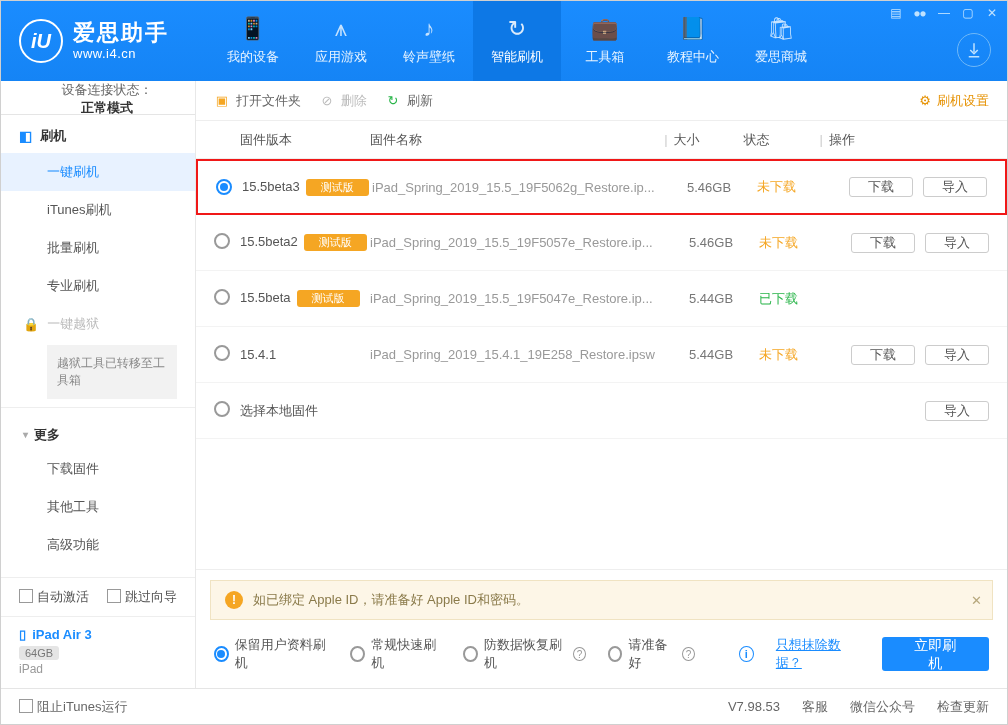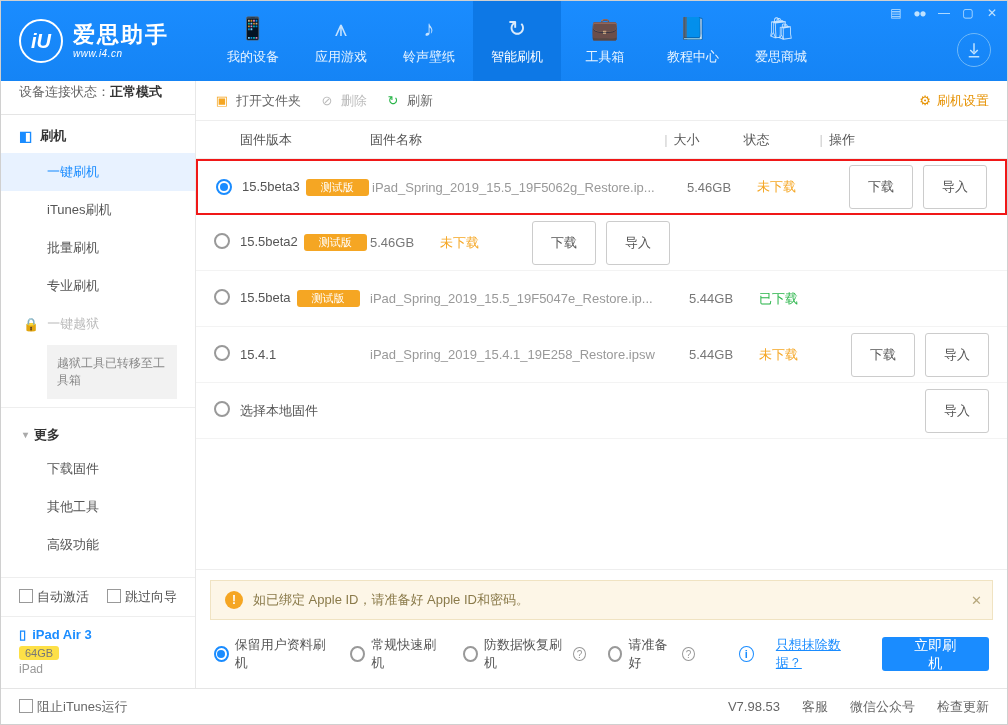--- a/index.html
+++ b/index.html
@@ -7,30 +7,30 @@
 .app { width: 1008px; height: 725px; background: #fff; display: flex; flex-direction: column; border: 1px solid #d0d0d0; }
 
 
 .titlebar { height: 80px; background: linear-gradient(#1a8cff, #1584f5); display: flex; align-items: flex-start; position: relative; }
 .winctrl { position: absolute; right: 6px; top: 4px; display: flex; gap: 6px; }
 .winctrl span { width: 18px; height: 16px; display: inline-flex; align-items: center; justify-content: center; color: #bfe2ff; font-size: 12px; cursor: pointer; }
 .logo { display: flex; align-items: center; gap: 10px; margin: 18px 0 0 18px; color: #fff; }
 .logo-badge { width: 44px; height: 44px; border: 2.5px solid #fff; border-radius: 50%; display: flex; align-items: center; justify-content: center; font-weight: bold; font-size: 20px; font-style: italic; }
 .logo-text { line-height: 1.2; }
 .logo-text .cn { font-size: 22px; font-weight: 600; letter-spacing: 2px; }
-.logo-text .url { font-size: 10px; letter-spacing: 0.5px; font-style: italic; }
+.logo-text .url { font-size: 13px; letter-spacing: 0.5px; }
 .topnav { display: flex; align-items: flex-end; height: 100%; margin-left: 40px; }
 .topnav .nitem { width: 88px; height: 80px; display: flex; flex-direction: column; align-items: center; justify-content: center; color: #e6f3ff; cursor: pointer; gap: 6px; }
 .topnav .nitem.active { background: #0d78e6; color: #fff; }
 .topnav .nitem .ticon { font-size: 22px; opacity: 0.85; }
 .topnav .nitem .tlbl { font-size: 13px; }
 .dlbtn { position: absolute; right: 16px; top: 32px; width: 34px; height: 34px; border: 1.5px solid #6fb8f7; border-radius: 50%; display: flex; align-items: center; justify-content: center; color: #bfe2ff; cursor: pointer; }
 
 
-.statusrow { height: 34px; border-bottom: 1px solid #e5e5e5; display: flex; align-items: center; padding: 0 0 12px 18px; color: #666; font-size: 12px; }
+.statusrow { height: 34px; border-bottom: 1px solid #e5e5e5; display: flex; align-items: center; padding: 0 0 12px 18px; color: #666; font-size: 12px; flex-direction: column; }
 .statusrow b { color: #333; font-weight: 600; }
 
 
 .body { flex: 1; display: flex; min-height: 0; }
 .sidebar { width: 195px; border-right: 1px solid #e8e8e8; display: flex; flex-direction: column; }
 .side-section { padding: 0; }
 .side-head { display: flex; align-items: center; gap: 8px; padding: 12px 18px 8px 18px; color: #333; font-weight: 600; }
 .side-head .sicon { color: #1a8cff; font-size: 14px; }
 .side-items .sitem { padding: 10px 18px 10px 46px; color: #555; cursor: pointer; }
 .side-items .sitem.active { background: #e8f2ff; color: #1a8cff; }
@@ -60,29 +60,29 @@
 .trow.highlight { border: 2px solid #f01818; }
 .radio { width: 16px; height: 16px; border: 2px solid #999; border-radius: 50%; display:inline-flex; align-items:center; justify-content:center; cursor:pointer; }
 .radio.on { border-color: #1a8cff; }
 .radio.on::after { content:''; width:8px; height:8px; background:#1a8cff; border-radius:50%; }
 .ver { color:#555; }
 .badge { display:inline-block; background:#f5a623; color:#fff; font-size:11px; padding:1px 15px; border-radius:3px; margin-left:6px; }
 .fname { color:#999; white-space:nowrap; overflow:hidden; text-overflow:ellipsis; }
 .size { color:#777; }
 .st { color:#f5a623; }
 .st.ok { color:#2ab54a; }
-.btn { height:44px; padding:0 18px; border:1px solid #ccc; background:#fff; border-radius:3px; color:#555; cursor:pointer; }
+.btn { height:20px; padding:0 18px; border:1px solid #ccc; background:#fff; border-radius:3px; color:#555; cursor:pointer; }
 
 
 .sidebar-bottom { margin-top: auto; border-top: 1px solid #eee; }
 .chkrow { padding: 10px 18px; display:flex; align-items:center; gap:18px; color:#555; }
 .chkbox { width:14px; height:14px; border:1px solid #999; display:inline-block; margin-right:4px; vertical-align:-2px; }
 .device-box { border-top:1px solid #eee; padding: 10px 18px 12px; }
 .device-box .title { color:#1a8cff; font-size:14px; font-weight:600; display:flex; align-items:center; gap:6px; }
-.device-box .cap { display:inline-block; background:#fde047; color:#777; font-size:11px; padding:1px 6px; border-radius:3px; margin-top:4px; }
+.device-box .cap { display:inline-block; background:#e5e5e5; color:#777; font-size:11px; padding:1px 6px; border-radius:3px; margin-top:4px; }
 .device-box .sub { color:#999; font-size:12px; margin-top:2px; }
 
 .main-bottom { border-top: 1px solid #eee; }
 .alert { background:#fdf6e7; border:1px solid #f0e3c2; margin:10px 14px 0 14px; padding:10px 14px; color:#8a7a4a; display:flex; align-items:center; gap:10px; position:relative; }
 .alert .aicon { width:18px; height:18px; border-radius:50%; background:#f5a623; color:#fff; display:inline-flex; align-items:center; justify-content:center; font-weight:bold; font-size:12px; }
 .alert .aclose { position:absolute; right:10px; color:#b6a77c; cursor:pointer; }
 .mode-row { display:flex; align-items:center; gap:22px; padding: 16px 18px; }
 .mode { display:flex; align-items:center; gap:6px; color:#555; }
 .helpq { display:inline-flex; width:14px; height:14px; border:1px solid #999; border-radius:50%; align-items:center; justify-content:center; color:#999; font-size:10px; margin-left:2px; cursor:pointer; }
 .mode-row .spacer { flex:1; }
@@ -253,20 +253,23 @@
             <div class="col-size"><span class="size">5.46GB</span></div>
             <div class="col-status"><span class="st">未下载</span></div>
             <div class="col-act">
               <button class="btn">下载</button>
               <button class="btn">导入</button>
             </div>
           </div>
           <div class="trow">
             <div class="col-radio"><span class="radio"></span></div>
             <div class="col-ver"><span class="ver">15.5beta2</span><span class="badge">测试版</span></div>
+            <div class="col-name">
+              <span class="fname">iPad_Spring_2019_15.5_19F5057e_Restore.ip...</span>
+            </div>
             <div class="col-size"><span class="size">5.46GB</span></div>
             <div class="col-status"><span class="st">未下载</span></div>
             <div class="col-act">
               <button class="btn">下载</button>
               <button class="btn">导入</button>
             </div>
           </div>
           <div class="trow">
             <div class="col-radio"><span class="radio"></span></div>
             <div class="col-ver"><span class="ver">15.5beta</span><span class="badge">测试版</span></div>

